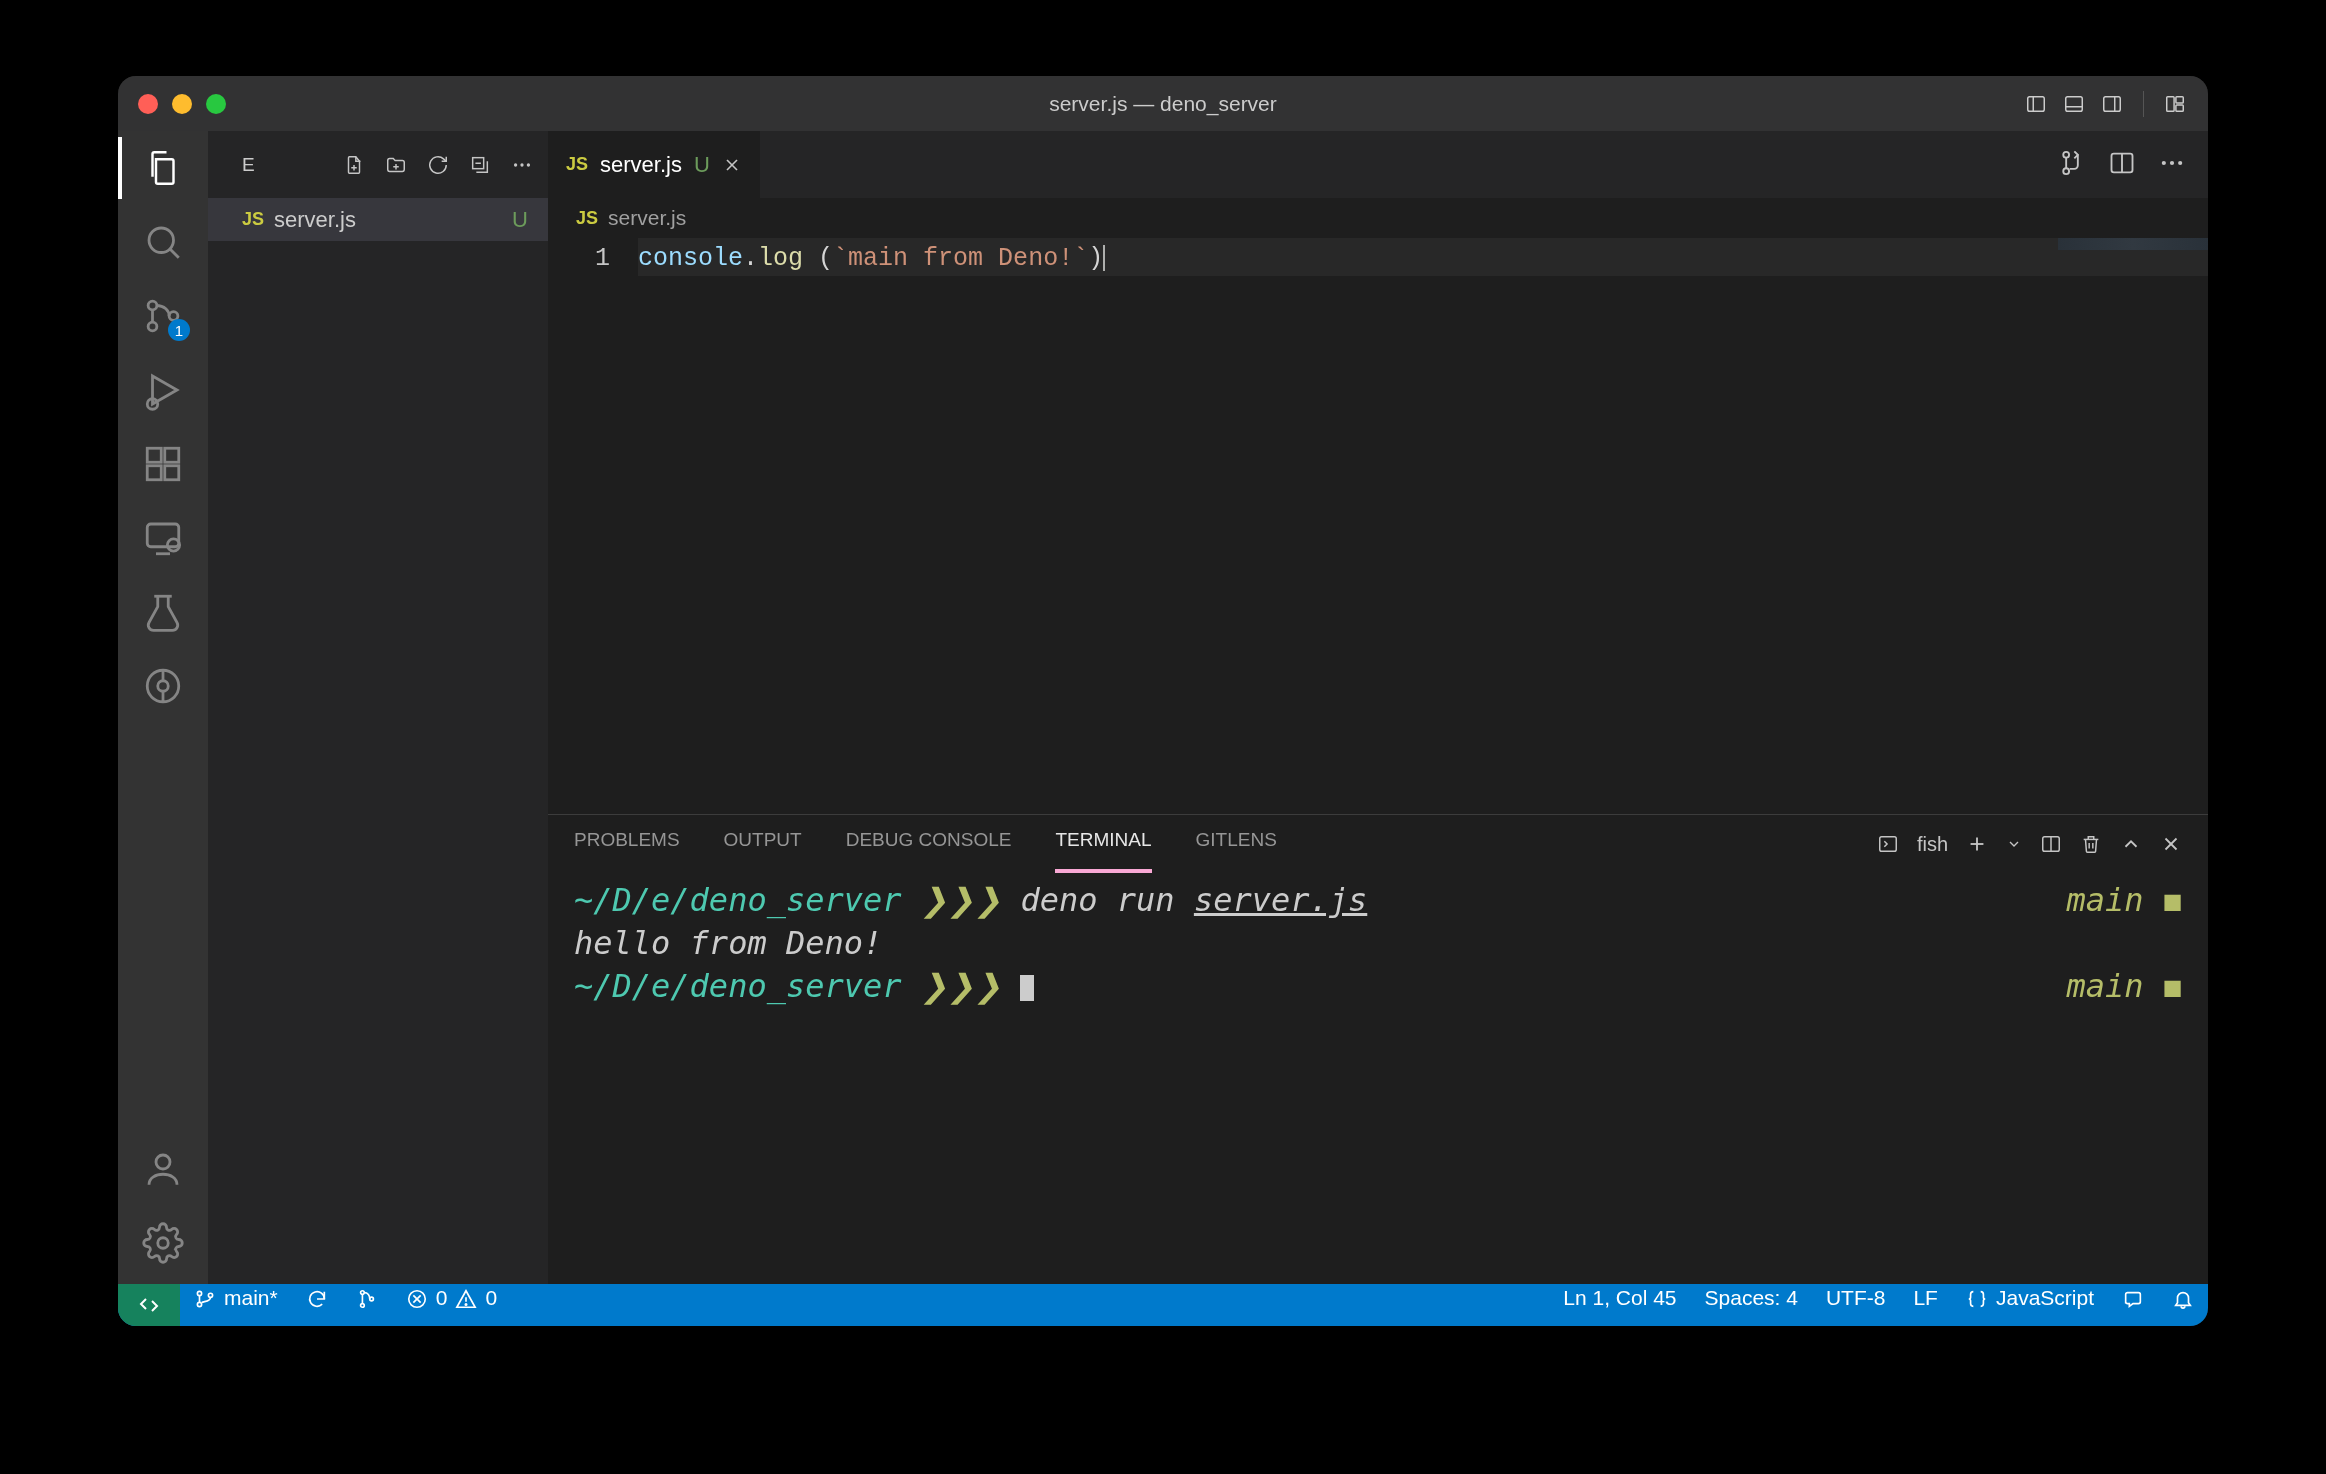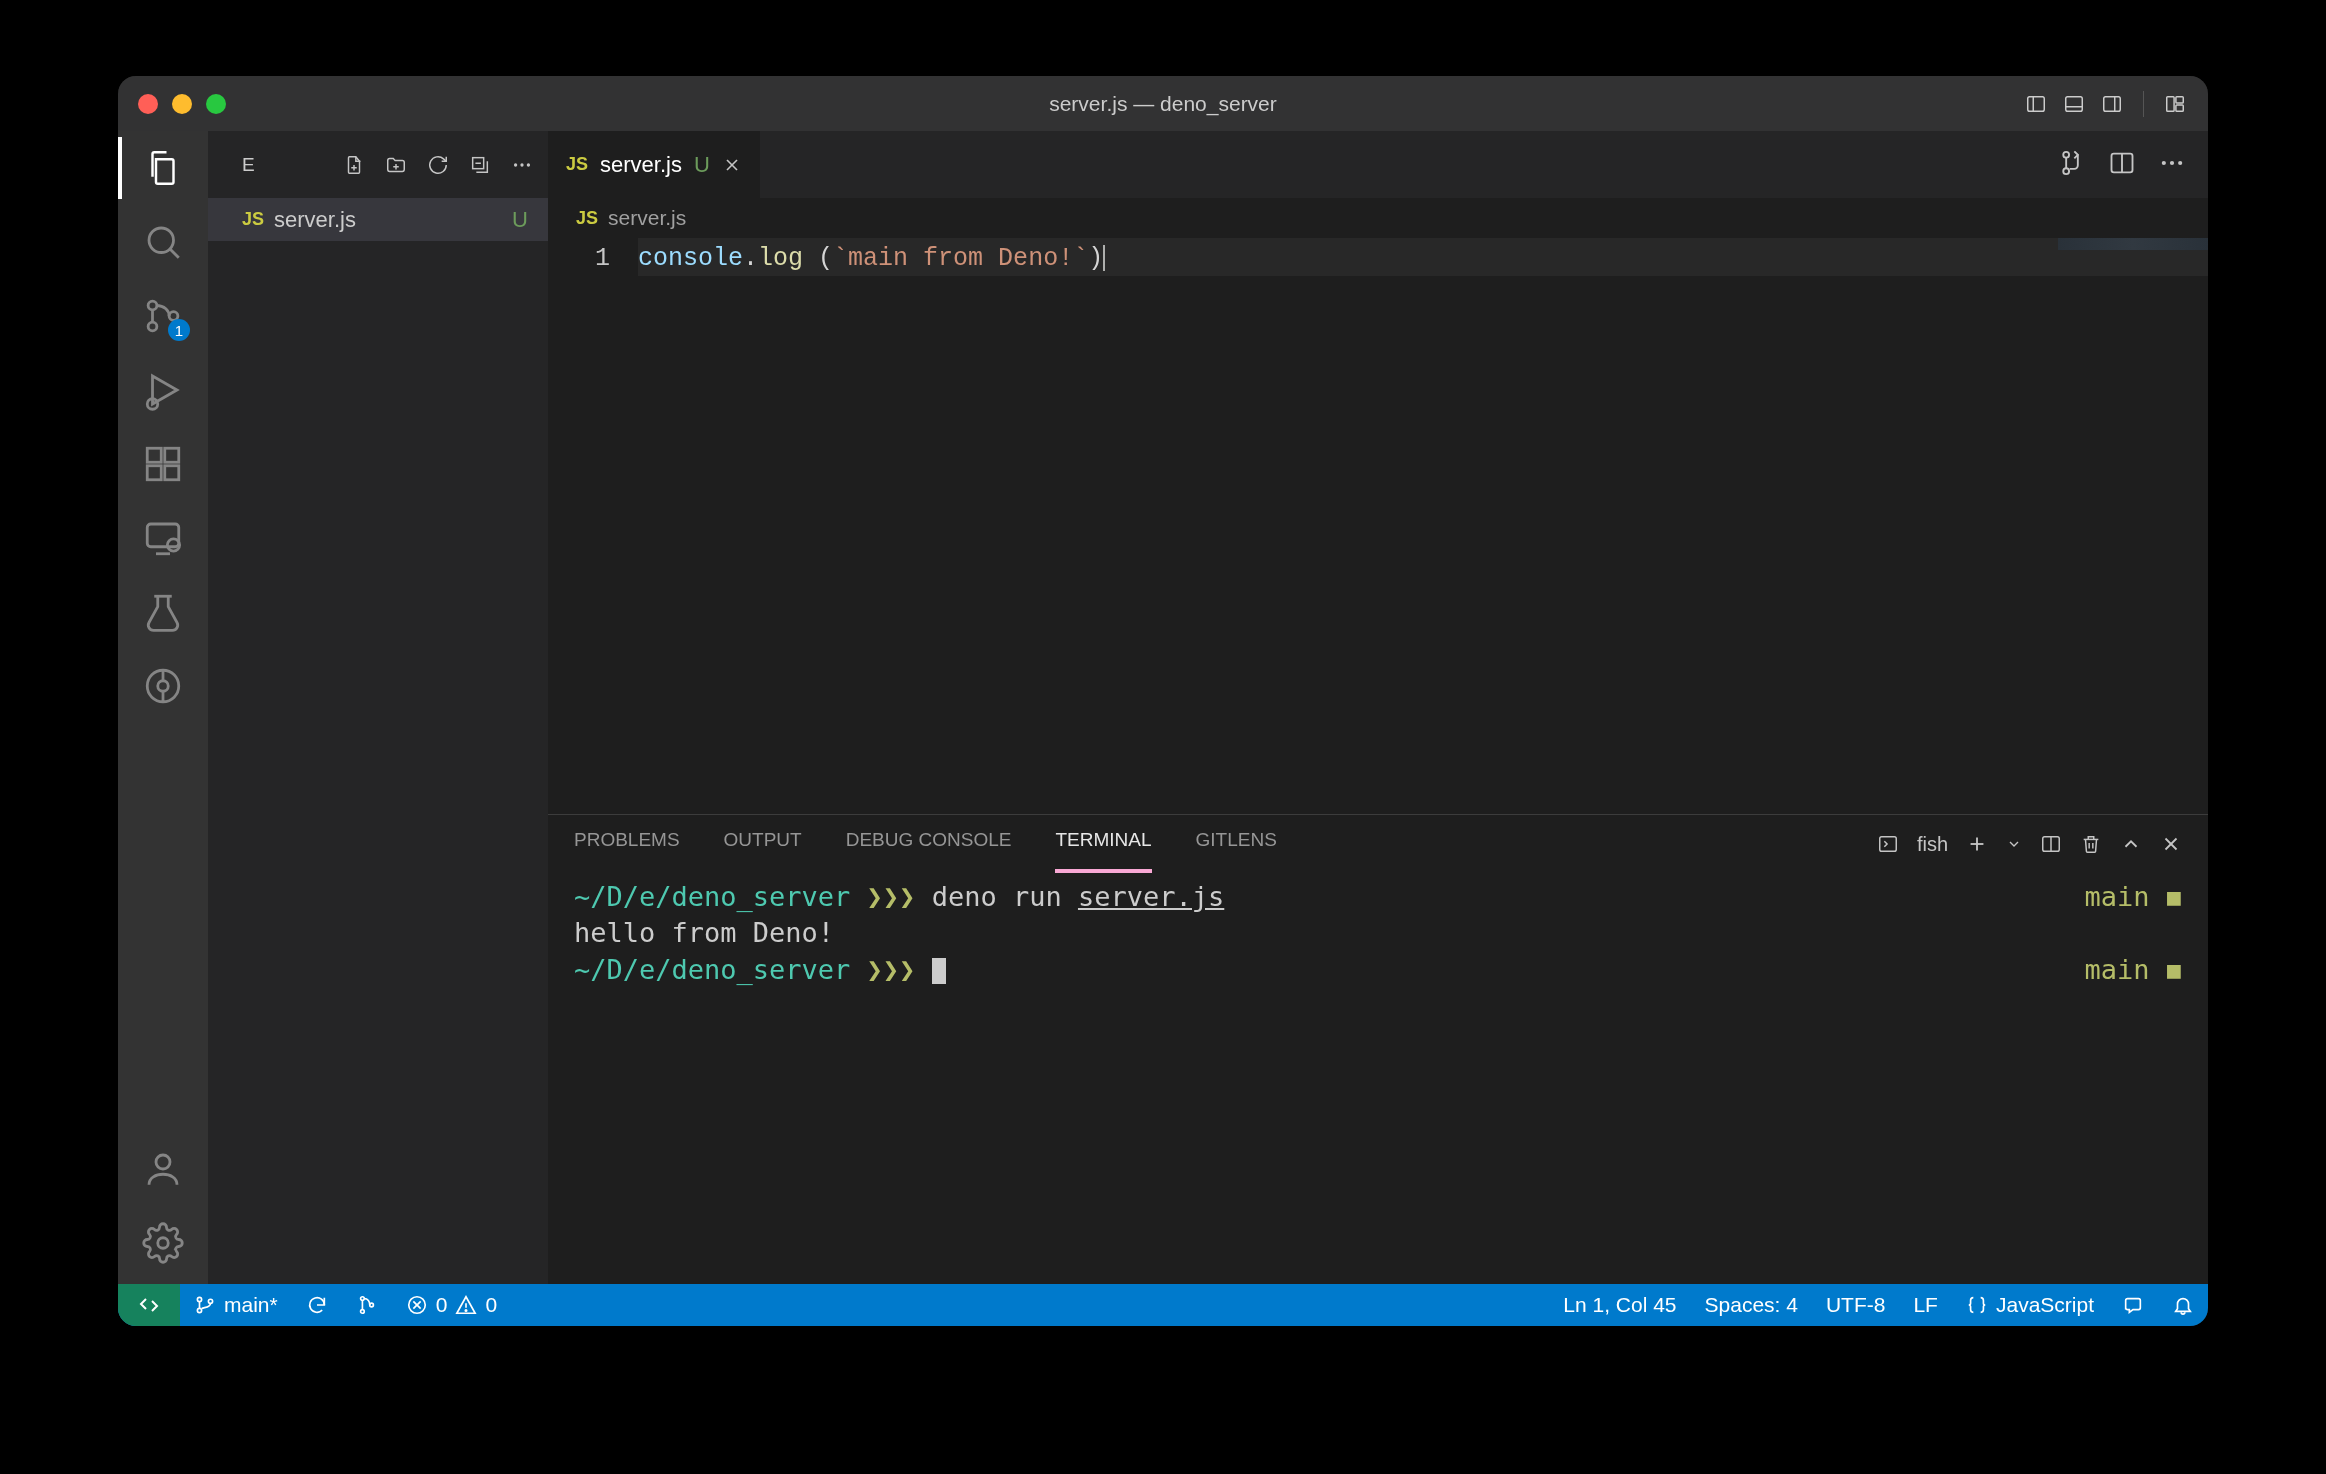--- a/index.html
+++ b/index.html
@@ -226,23 +226,24 @@
   .panel-tab { cursor:pointer; padding: 14px 0; }
   .panel-tab.active { color: #e7e7e7; border-bottom: 4px solid #f9a8d4; }
   .panel-actions { margin-left:auto; display:flex; align-items:center; gap:18px; color:#c5c5c5; }
   .panel-actions .lbl { font-size:20px; }
   .panel-actions svg { width:22px; height:22px; }
 
   .terminal {
     flex:1;
     padding: 6px 26px;
     font-family: Menlo, Monaco, monospace;
-    font-size: 27px;
+    font-size: 32px;
     line-height: 1.35;
     color: #cccccc;
+    font-style: italic;
   }
   .term-line { display:flex; }
   .term-left { white-space:pre; }
   .term-right { margin-left:auto; white-space:pre; }
   .t-teal { color: #4ec9b0; }
   .t-yellow { color: #b5bd68; }
   .t-underline { text-decoration: underline; }
   .t-cursor { display:inline-block; width:14px; height:26px; background:#cccccc; vertical-align:middle; }
   .t-green { color: #b5bd68; }
 
@@ -254,21 +255,21 @@
     display: flex;
     align-items: center;
     font-size: 21px;
   }
   .sb-remote {
     background: #16825d;
     height: 100%;
     width: 62px;
     display:flex;align-items:center;justify-content:center;
   }
-  .sb-item { padding: 16px 14px; display:flex; align-items:center; gap:8px; height:100%; }
+  .sb-item { padding: 16px 14px; display:flex; align-items:flex-end; gap:8px; height:100%; }
   .sb-item svg { width:22px; height:22px; }
   .sb-right { margin-left:auto; display:flex; align-items:center; height:100%; }
 
 </style>
 </head>
 <body>
 
 <div class="window">
 
   <div class="titlebar">

